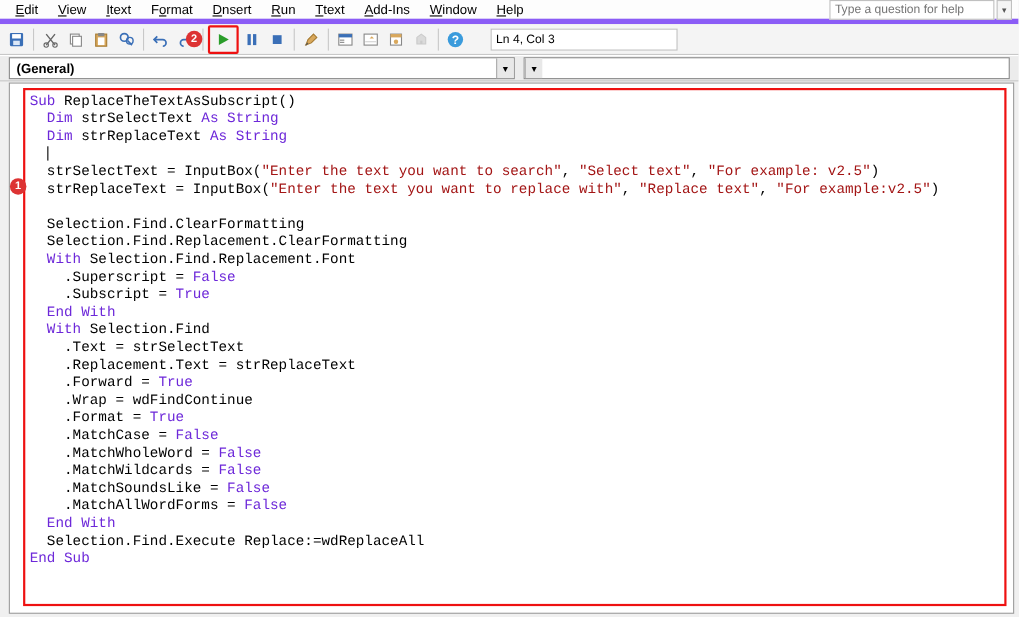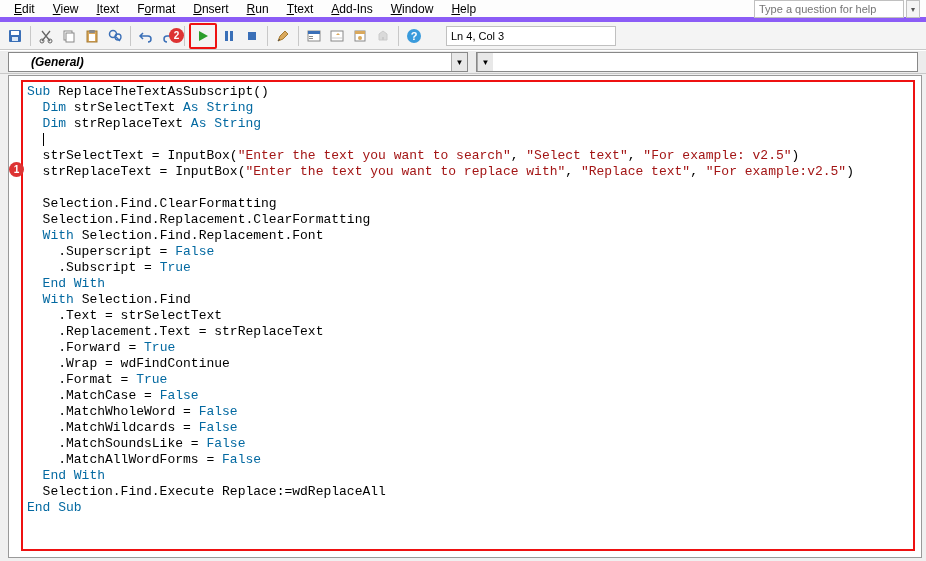--- a/index.html
+++ b/index.html
@@ -90,21 +90,21 @@
   border-bottom:1px solid #c8c8c8;
   height:24px;
   display:flex;align-items:center;
   padding:0 8px;gap:8px;
 }
 .combo {
   display:flex;align-items:center;
   border:1px solid #888;background:#fff;
   height:20px;
 }
-.combo-text { padding:0 22px;font-size:12px;font-weight:bold;flex:1;font-style:italic; }
+.combo-text { padding:0 6px;font-size:12px;font-weight:bold;flex:1; }
 .combo-btn {
   width:16px;height:18px;background:#e8e8e8;border-left:1px solid #aaa;
   display:flex;align-items:center;justify-content:center;font-size:8px;
 }
 .combo.object { width: 460px; }
 .combo.proc { flex:1; }
 .editor-wrap {
   position:relative;
   background:#fff;
   border:1px solid #999;
@@ -124,21 +124,21 @@
 }
 .code {
   position:absolute; left:18px; top:8px; right:10px; bottom:10px;
   font-family: Consolas, "Courier New", monospace;
   font-size: 13px;
   line-height: 16px;
   white-space: pre;
   color:#000;
   overflow:hidden;
 }
-.kw { color:#0369a1; }
+.kw { color:#6d28d9; }
 .str { color:#a31515; }
 .cursor-line {
   display:inline-block;width:1px;height:13px;background:#000;vertical-align:middle;
 }
 svg { display:block; }
 </style>
 </head>
 <body>
 
 <div class="menubar">

